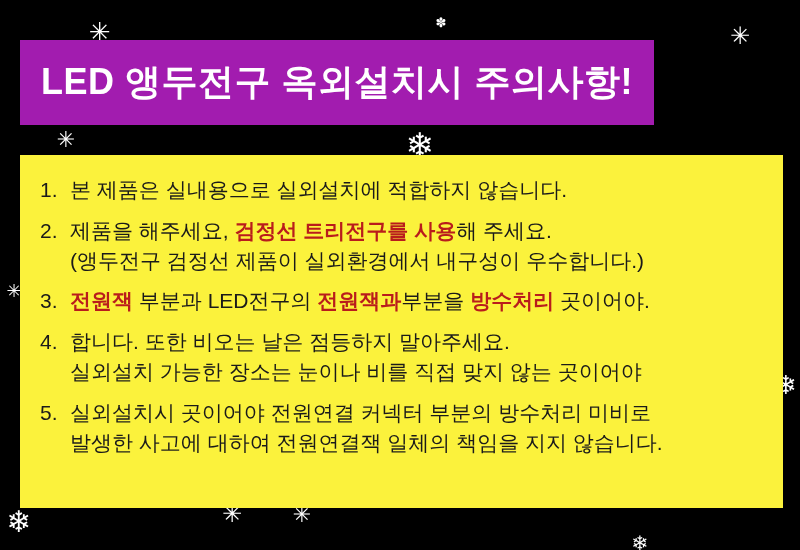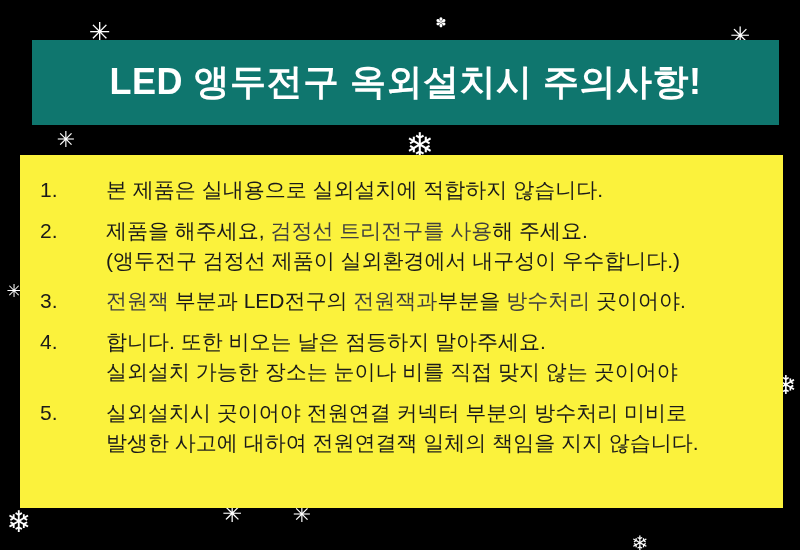--- a/index.html
+++ b/index.html
@@ -38,25 +38,25 @@
     color: #ffffff;
     line-height: 1;
     font-family: "DejaVu Sans", sans-serif;
     transform: translate(-50%, -50%);
     user-select: none;
   }
 
   
   #title-banner {
     position: absolute;
-    left: 32px;
+    left: 20px;
     top: 40px;
-    width: 747px;
+    width: 634px;
     height: 85px;
-    background: #0f766e;
+    background: #a21caf;
     z-index: 3;
     display: flex;
     align-items: center;
     justify-content: center;
   }
   #banner-title {
     color: #ffffff;
     font-size: 36px;
     font-weight: bold;
     letter-spacing: 0.5px;
@@ -90,32 +90,31 @@
   }
   .item-number {
     flex: 0 0 auto;
     width: 30px;
     text-align: left;
     color: #1a1a1a;
     font-size: 21px;
   }
   .item-body {
     flex: 1 1 auto;
-    margin-left: 36px;
   }
   .item-line {
     display: block;
     white-space: nowrap;
   }
   .seg-normal {
     color: #1a1a1a;
   }
   .seg-accent {
-    color: #404040;
-    font-weight: normal;
+    color: #b91c1c;
+    font-weight: bold;
   }
 </style>
 </head>
 <body>
 
 <div id="notice-root">
 
   <div class="snow-layer" id="snow-layer">
       <span class="snowflake" style="left: 100px; top: 32px; font-size: 26px;">✳</span>
       <span class="snowflake" style="left: 441px; top: 22px; font-size: 13px;">✽</span>

